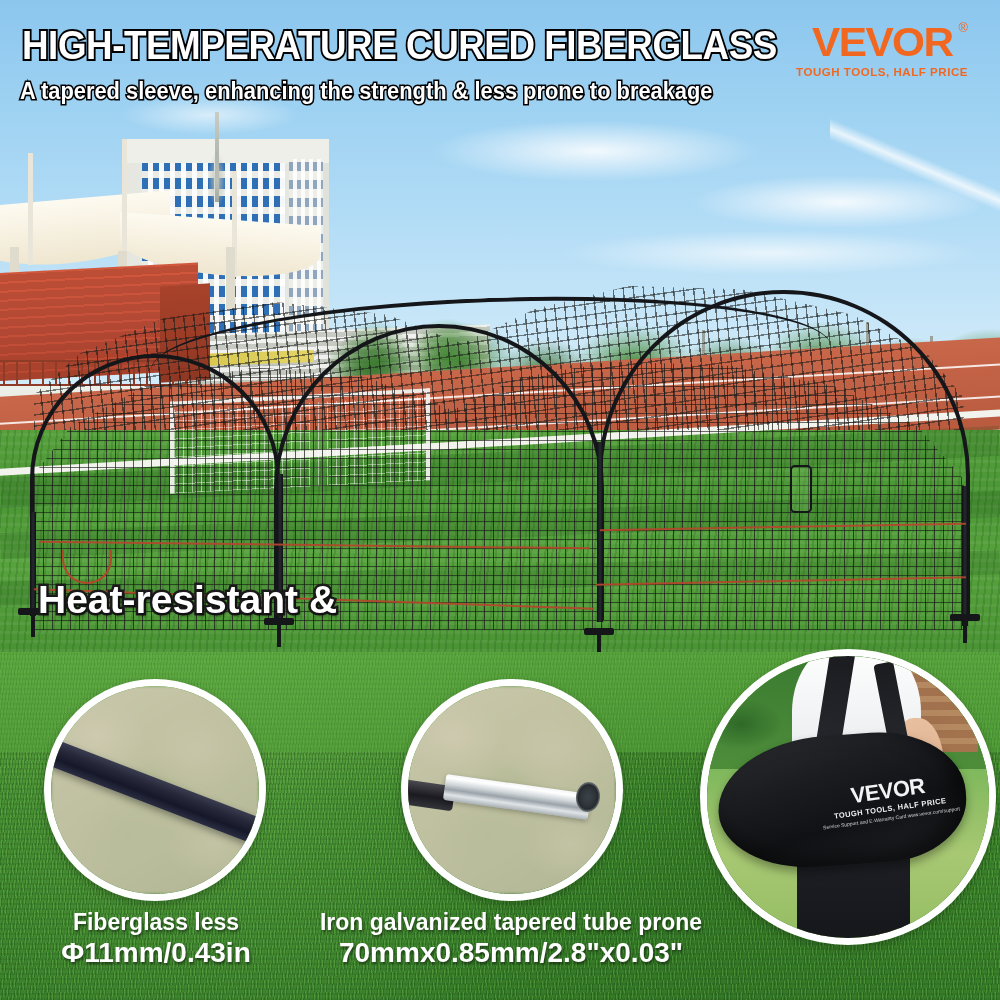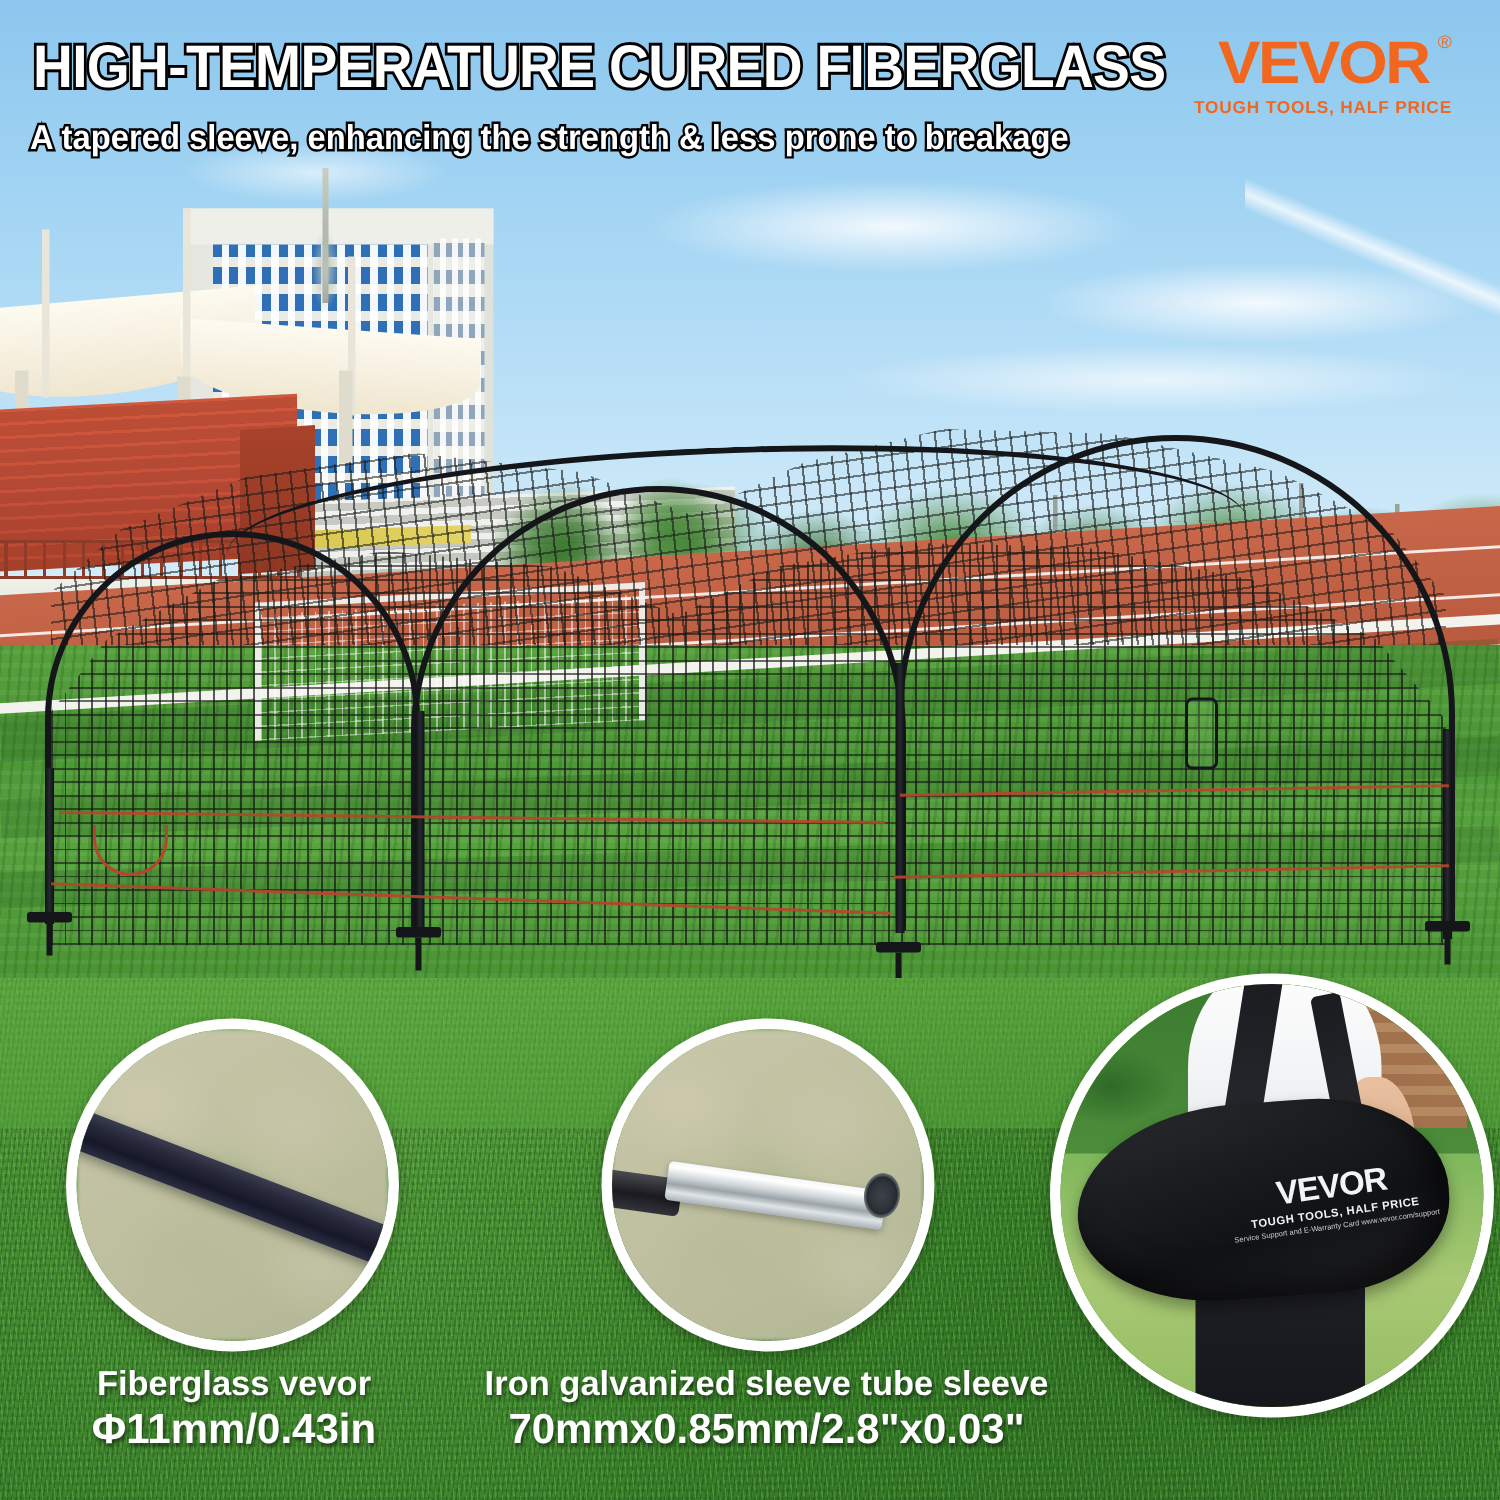--- a/index.html
+++ b/index.html
@@ -511,20 +511,21 @@
     <div class="hl-sub">A tapered sleeve, enhancing the strength &amp; less prone to breakage</div>
     <div class="logo-wrap">
       <div class="logo-mark">
         <span>VEVOR</span><span class="logo-reg">®</span>
       </div>
       <div class="logo-tag">TOUGH TOOLS, HALF PRICE</div>
     </div>
   </div>
 
   <div class="overlay-hl">
+    <span>Heat-resistant &amp;</span>
   </div>
 
   <div class="circle ci1">
     <div class="blurdirt"></div>
     <div class="pole-fg"></div>
   </div>
 
   <div class="circle ci2">
     <div class="blurdirt"></div>
     <div class="tube-dark"></div>
@@ -544,21 +545,21 @@
     <div class="sc-bag"></div>
     <div class="sc-bag-logo">
       <div class="bl1">VEVOR</div>
       <div class="bl2">TOUGH TOOLS, HALF PRICE</div>
       <div class="bl3">Service Support and E-Warranty Card
 www.vevor.com/support</div>
     </div>
   </div>
 
   <div class="cap cap1">
-    <span class="l1">Fiberglass vevor</span>
+    <span class="l1">Fiberglass less</span>
     <span class="l2">Φ11mm/0.43in</span>
   </div>
   <div class="cap cap2">
-    <span class="l1">Iron galvanized sleeve tube sleeve</span>
+    <span class="l1">Iron galvanized tapered tube prone</span>
     <span class="l2">70mmx0.85mm/2.8"x0.03"</span>
   </div>
 
 </div>
 
 </body></html>

